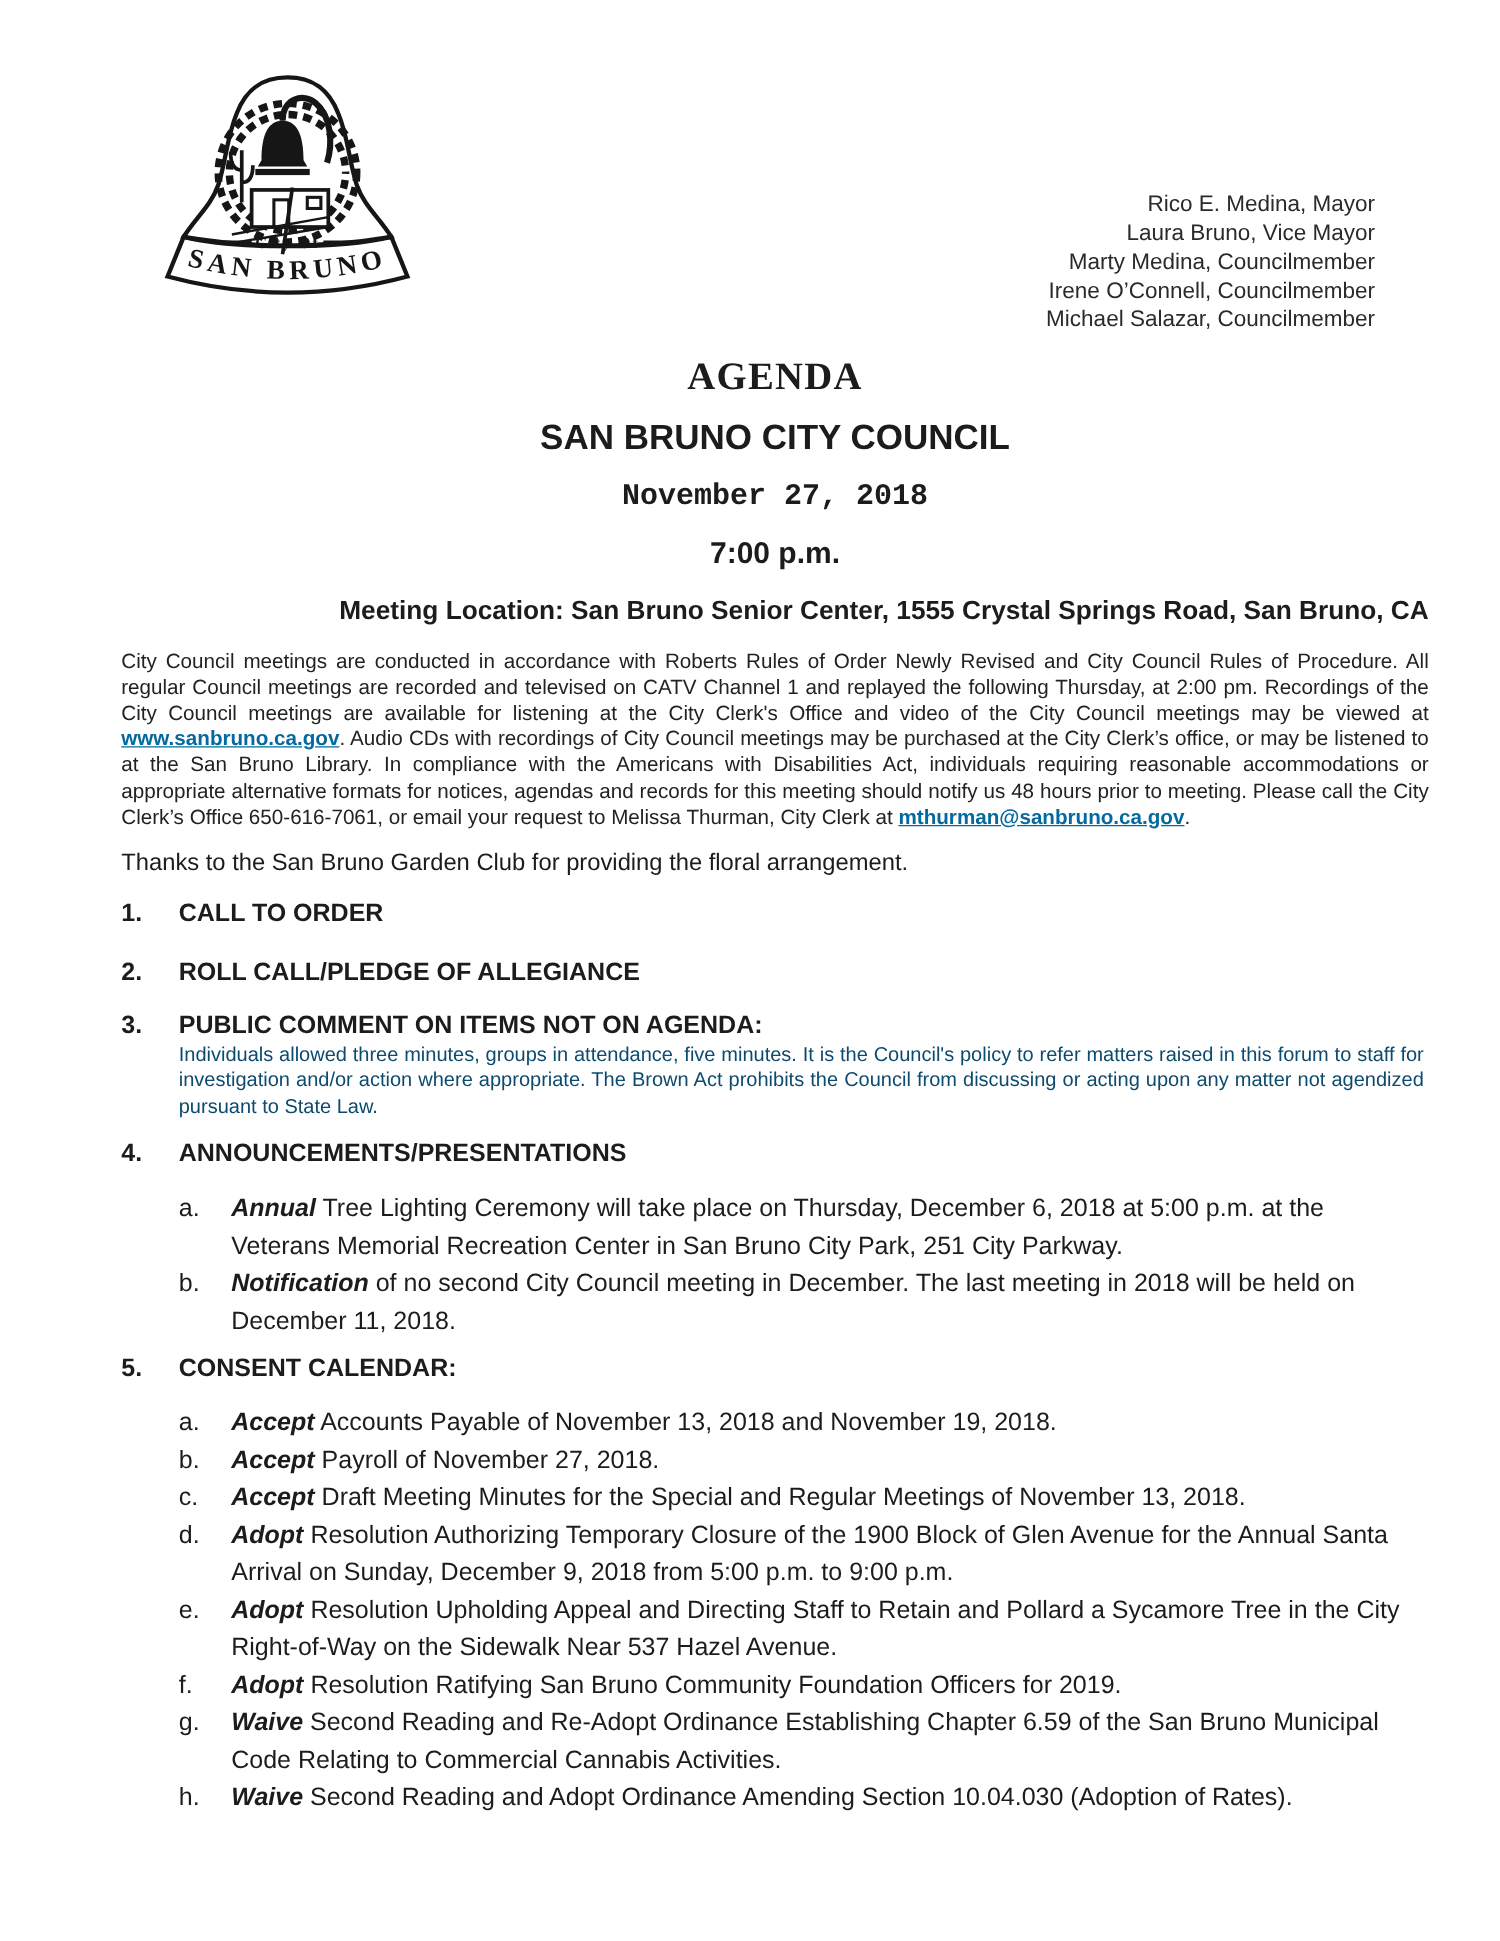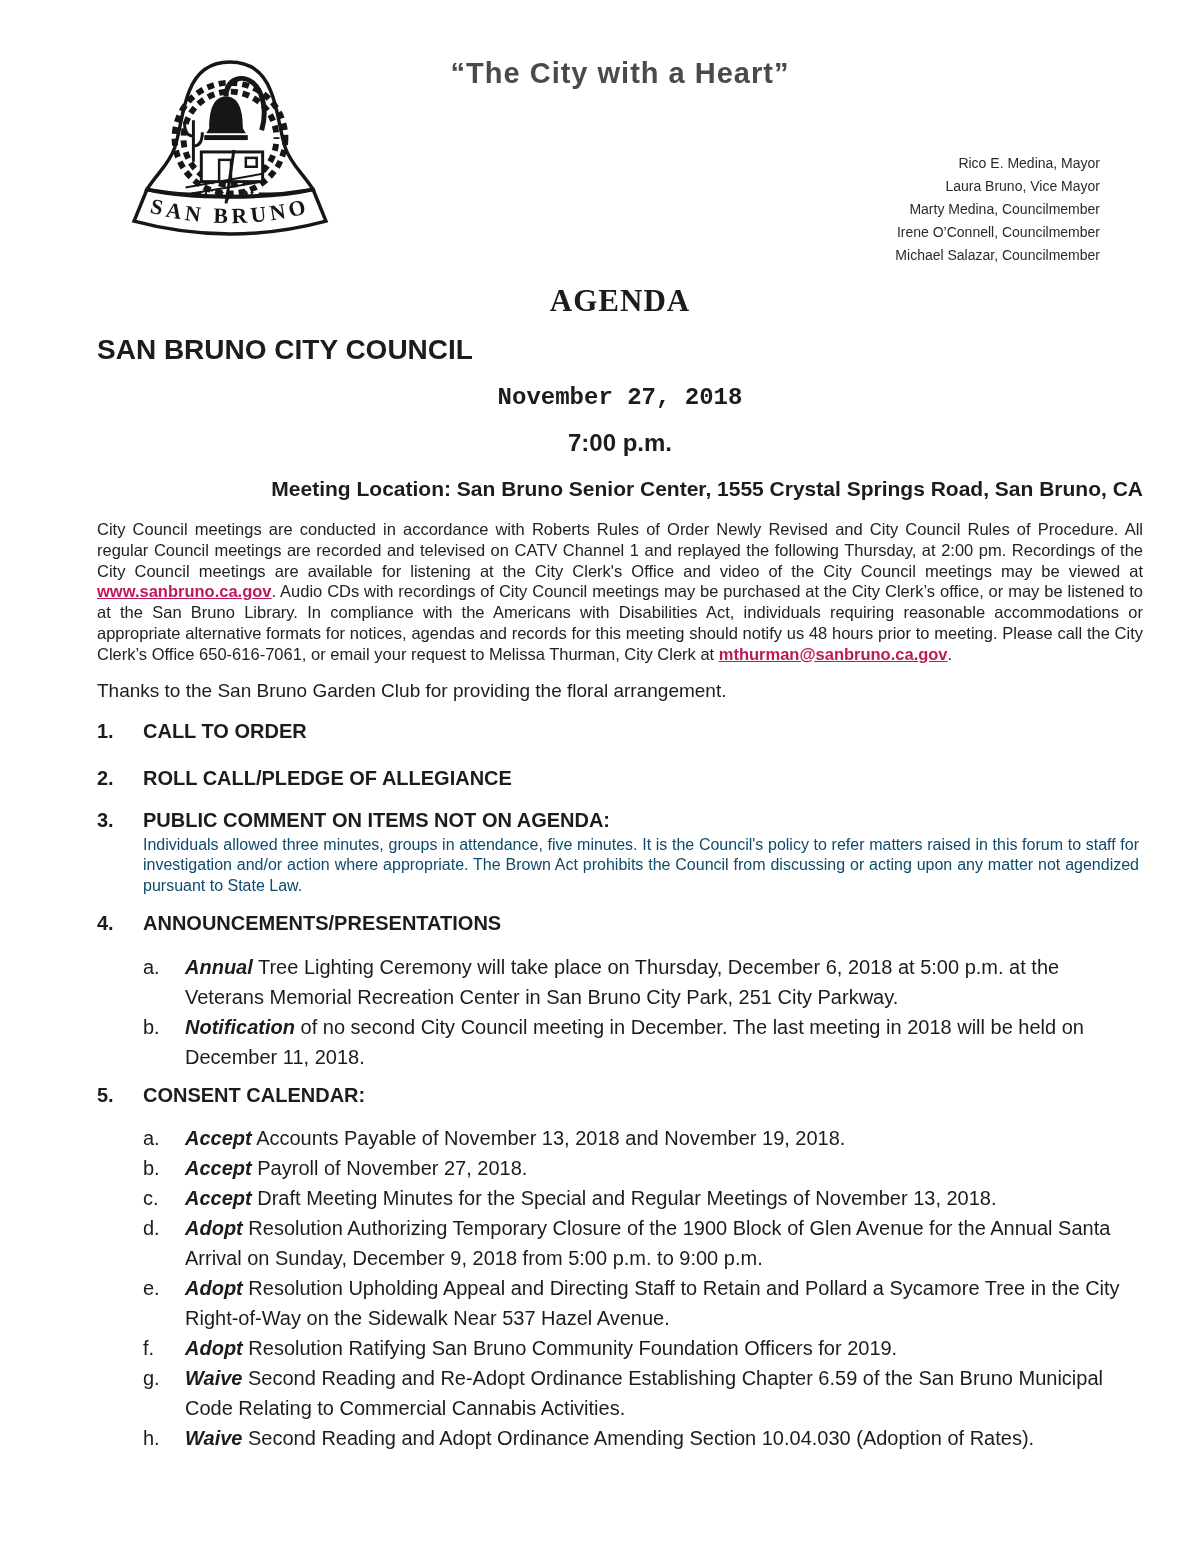--- a/index.html
+++ b/index.html
@@ -6,28 +6,28 @@
   body{
     width:1200px;height:1553px;overflow:hidden;
     font-family:"Liberation Sans",sans-serif;color:#1c1c1c;
     box-sizing:border-box;padding:55px 57px 0 97px;
   }
   .header{position:relative;height:228px;}
   .logo{position:absolute;top:0;left:18px;width:230px;height:183px;}
   .tagline{position:absolute;top:2px;left:0;width:100%;text-align:center;
     font-size:29px;font-weight:bold;color:#4a4a4a;letter-spacing:1px;}
   .officials{position:absolute;top:97px;right:43px;text-align:right;
-    font-size:14px;line-height:23px;color:#2a2a2a;}
+    font-size:18px;line-height:23px;color:#2a2a2a;}
   h1.agenda{margin:0;text-align:center;font-size:31px;line-height:36px;letter-spacing:1px;font-family:Liberation Serif, serif;}
-  h2.council{margin:14px 0 0 0;font-size:28px;line-height:34px;}
+  h2.council{margin:14px 0 0 0;text-align:center;font-size:28px;line-height:34px;}
   .mdate{margin-top:16px;text-align:center;font-size:24px;line-height:29px;font-weight:bold;font-family:Liberation Mono, monospace;}
   .mtime{margin-top:16px;text-align:center;font-size:24px;line-height:29px;font-weight:bold;}
   .mloc{margin-top:19px;text-align:right;font-size:21px;line-height:26px;font-weight:bold;}
   p.intro{margin:17px 0 0 0;font-size:16.5px;line-height:20.8px;text-align:justify;color:#222;}
-  a.doclink{color:#be185d;font-weight:bold;text-decoration:underline;}
+  a.doclink{color:#0369a1;font-weight:bold;text-decoration:underline;}
   p.thanks{margin:14px 0 0 0;font-size:19px;line-height:24px;}
   .section{margin:0;}
   .s1{margin-top:16px;}.s2{margin-top:22px;}.s3{margin-top:17px;}
   .s4{margin-top:14px;}.s5{margin-top:11px;}
   .sec-row{display:flex;font-weight:bold;font-size:20px;line-height:25px;}
   .sec-num{width:46px;flex:none;}
   .sec-title{flex:1;}
   .sec-note{margin:2px 4px 0 46px;font-size:16px;line-height:20.7px;color:#0c4a6e;text-align:justify;}
   .items{margin:16px 0 0 46px;}
   .items.consent{margin-top:15px;}
@@ -70,21 +70,20 @@
       <line class="seal-stroke" stroke-width="2" x1="144" y1="140" x2="174" y2="140"></line>
       <text class="seal-text" x="115" y="145" font-size="13" letter-spacing="1.5" text-anchor="middle">City Of</text>
       <defs>
           <path id="bandArc" d="M22,156 Q115,184 208,156"></path>
         </defs>
       <text class="seal-text" font-size="22" letter-spacing="4">
         <textPath href="#bandArc" startOffset="50%" text-anchor="middle">SAN BRUNO</textPath>
       </text>
     </g>
   </svg>
-  <div class="tagline">“The City with a Heart”</div>
   <div class="officials">
     <div>Rico E. Medina, Mayor</div>
     <div>Laura Bruno, Vice Mayor</div>
     <div>Marty Medina, Councilmember</div>
     <div>Irene O’Connell, Councilmember</div>
     <div>Michael Salazar, Councilmember</div>
   </div>
 </div>
 
 <h1 class="agenda">AGENDA</h1>

